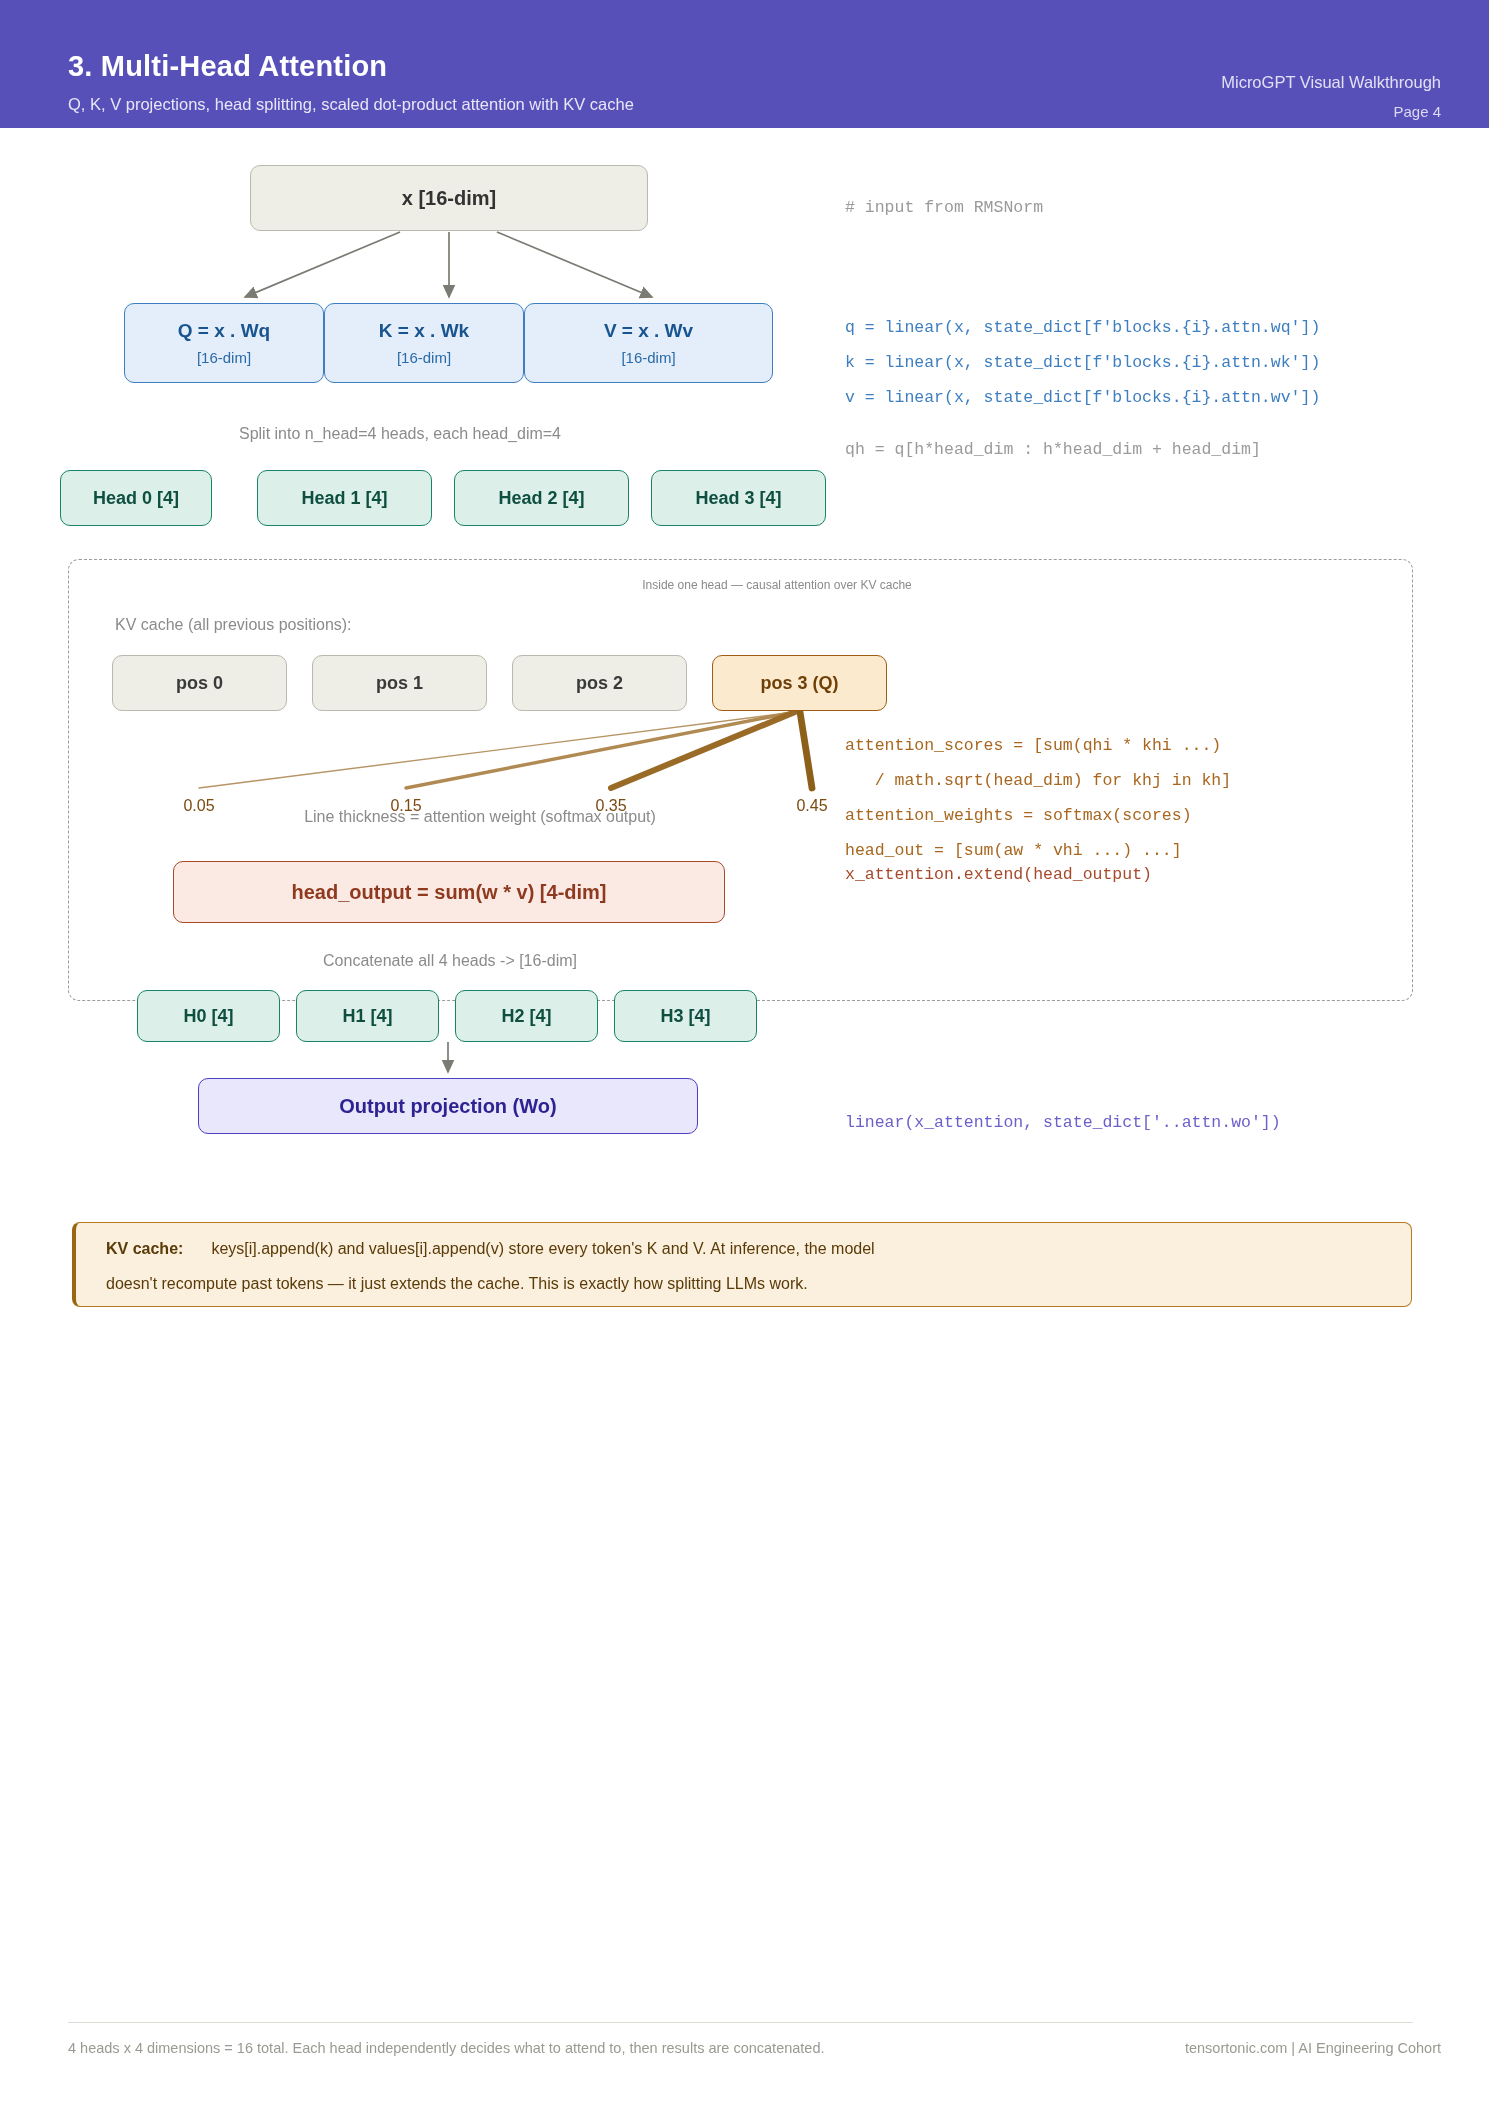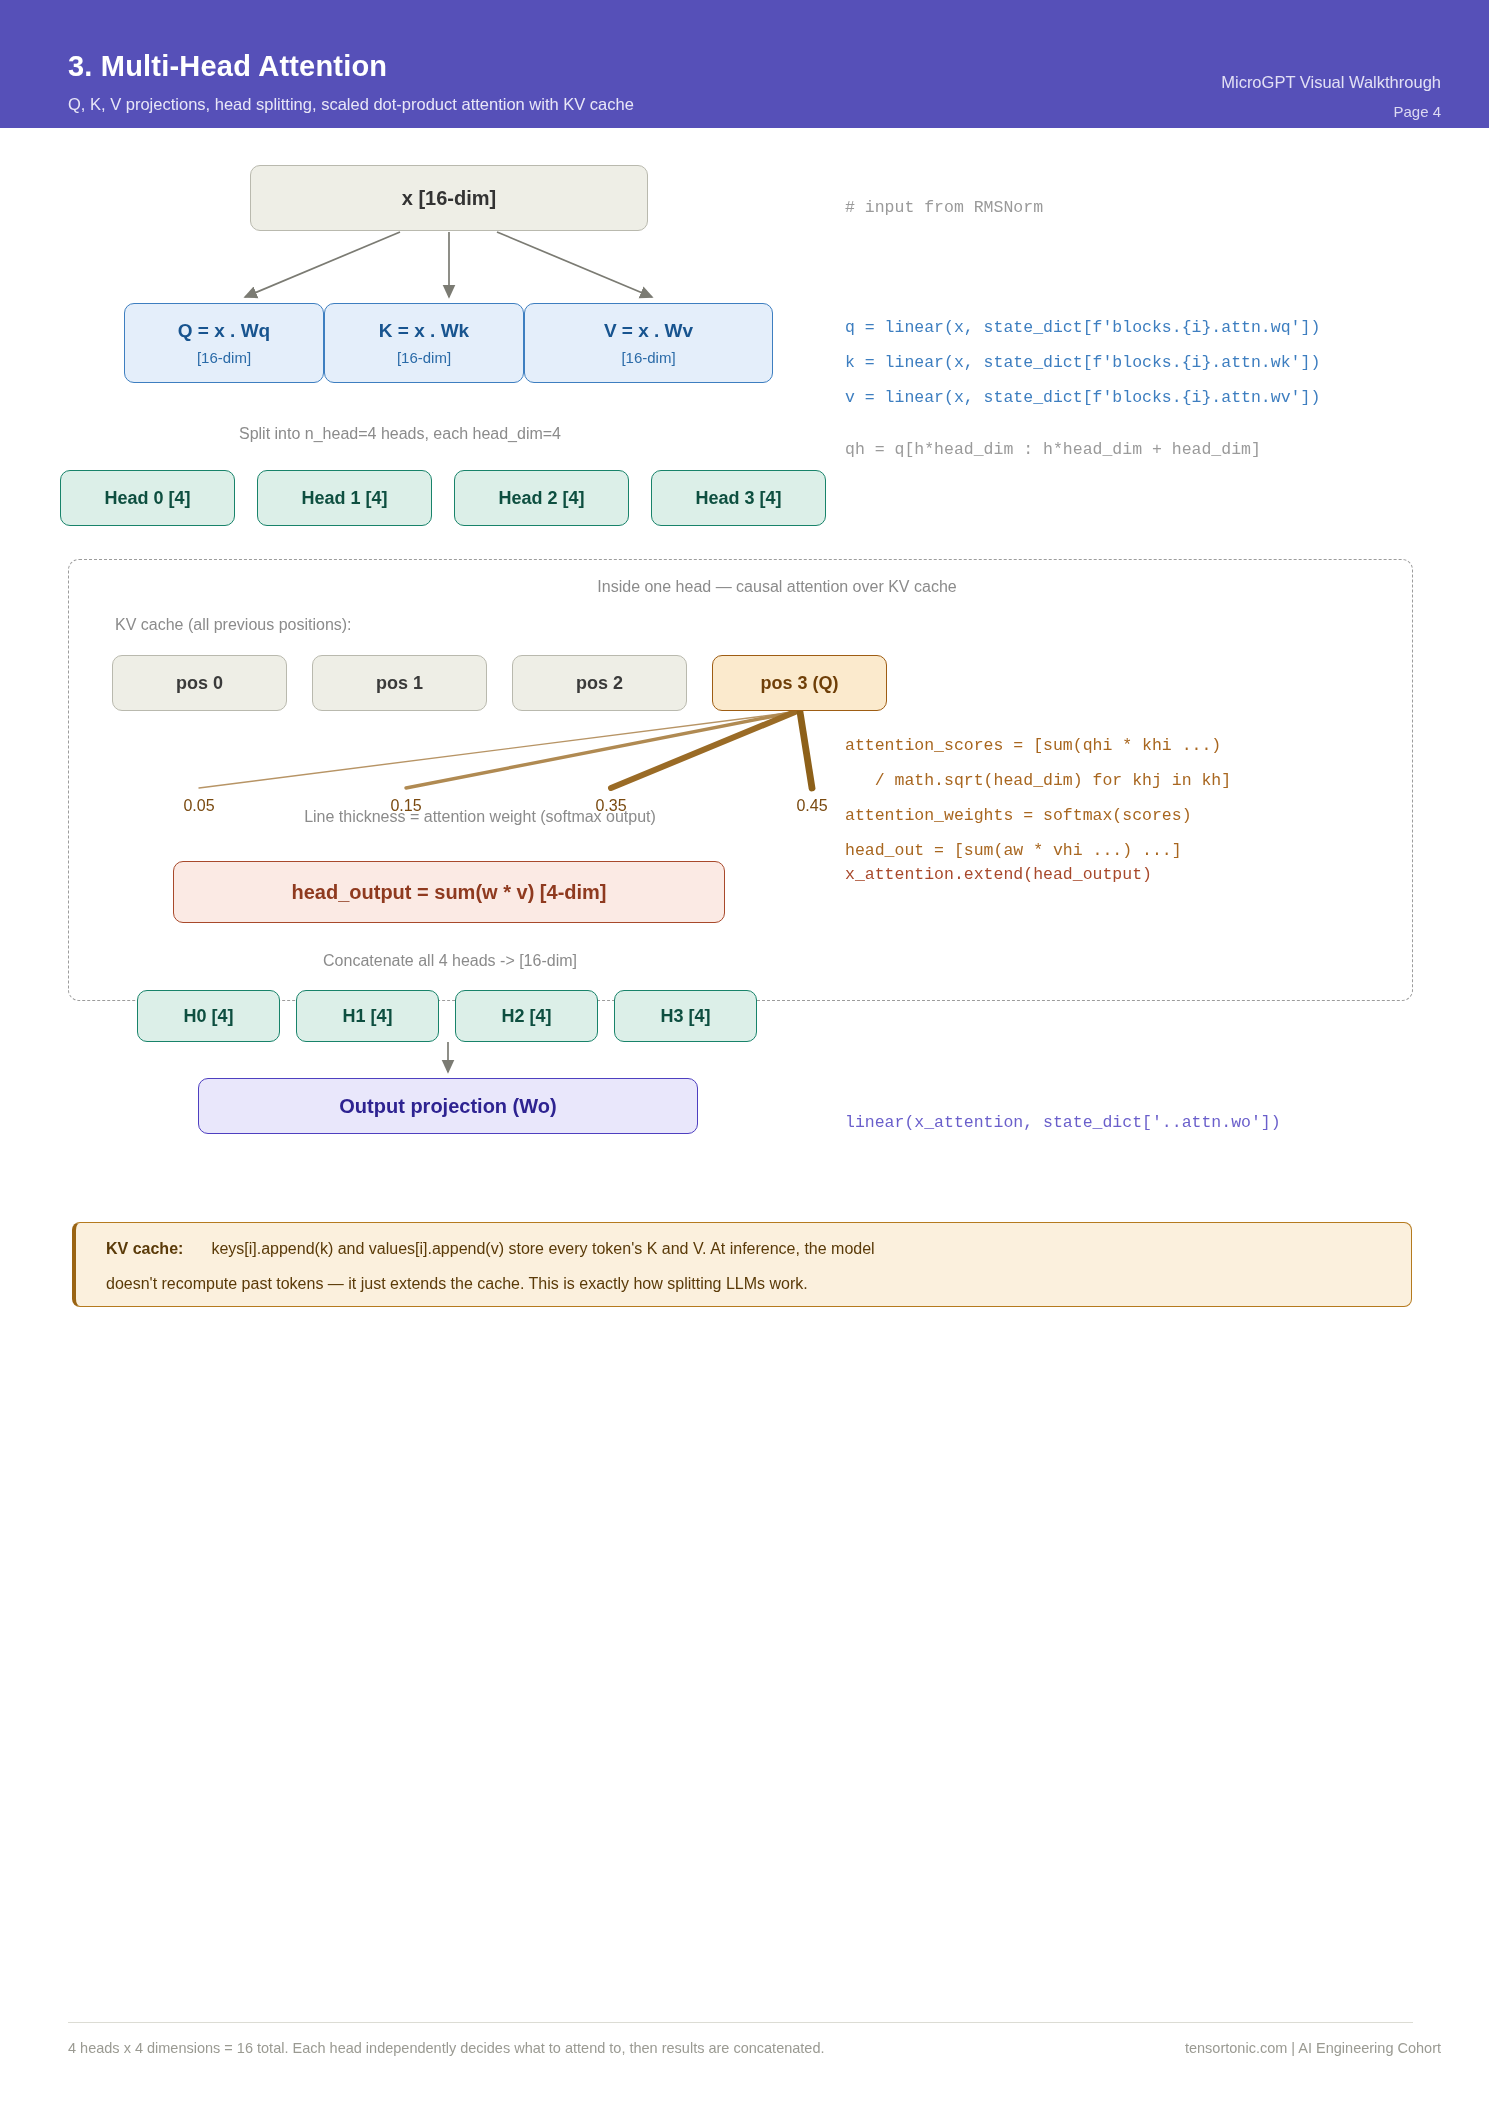--- a/index.html
+++ b/index.html
@@ -58,35 +58,35 @@
   .lbl-split{
     position:absolute;left:0;top:425px;width:800px;text-align:center;
     font-size:16px;color:#8b8b8b;
   }
 
   .n-head{
     background:#dcefe8;border:1.6px solid #18836a;
     height:56px;top:470px;
   }
   .n-head .ttl{font-size:18px;color:#0e4f40;}
-  .n-h0{left:60px;width:175px;}
+  .n-h0{left:60px;width:152px;}
   .n-h1{left:257px;width:175px;}
   .n-h2{left:454px;width:175px;}
   .n-h3{left:651px;width:175px;}
 
   
   .dashed-box{
     position:absolute;left:68px;top:559px;width:1345px;height:442px;
     box-sizing:border-box;
     border:1.6px dashed #9c9c9c;border-radius:11px;
     background:transparent;
   }
   .lbl-inside{
     position:absolute;left:68px;top:578px;width:1418px;text-align:center;
-    font-size:16px;color:#8b8b8b;
+    font-size:12px;color:#8b8b8b;
   }
   .lbl-kvcache{
     position:absolute;left:115px;top:616px;
     font-size:16px;color:#8b8b8b;text-align:center;
   }
 
   .n-pos{
     background:#eeeee6;border:1.6px solid #b9b9ae;
     height:56px;top:655px;width:175px;
   }

